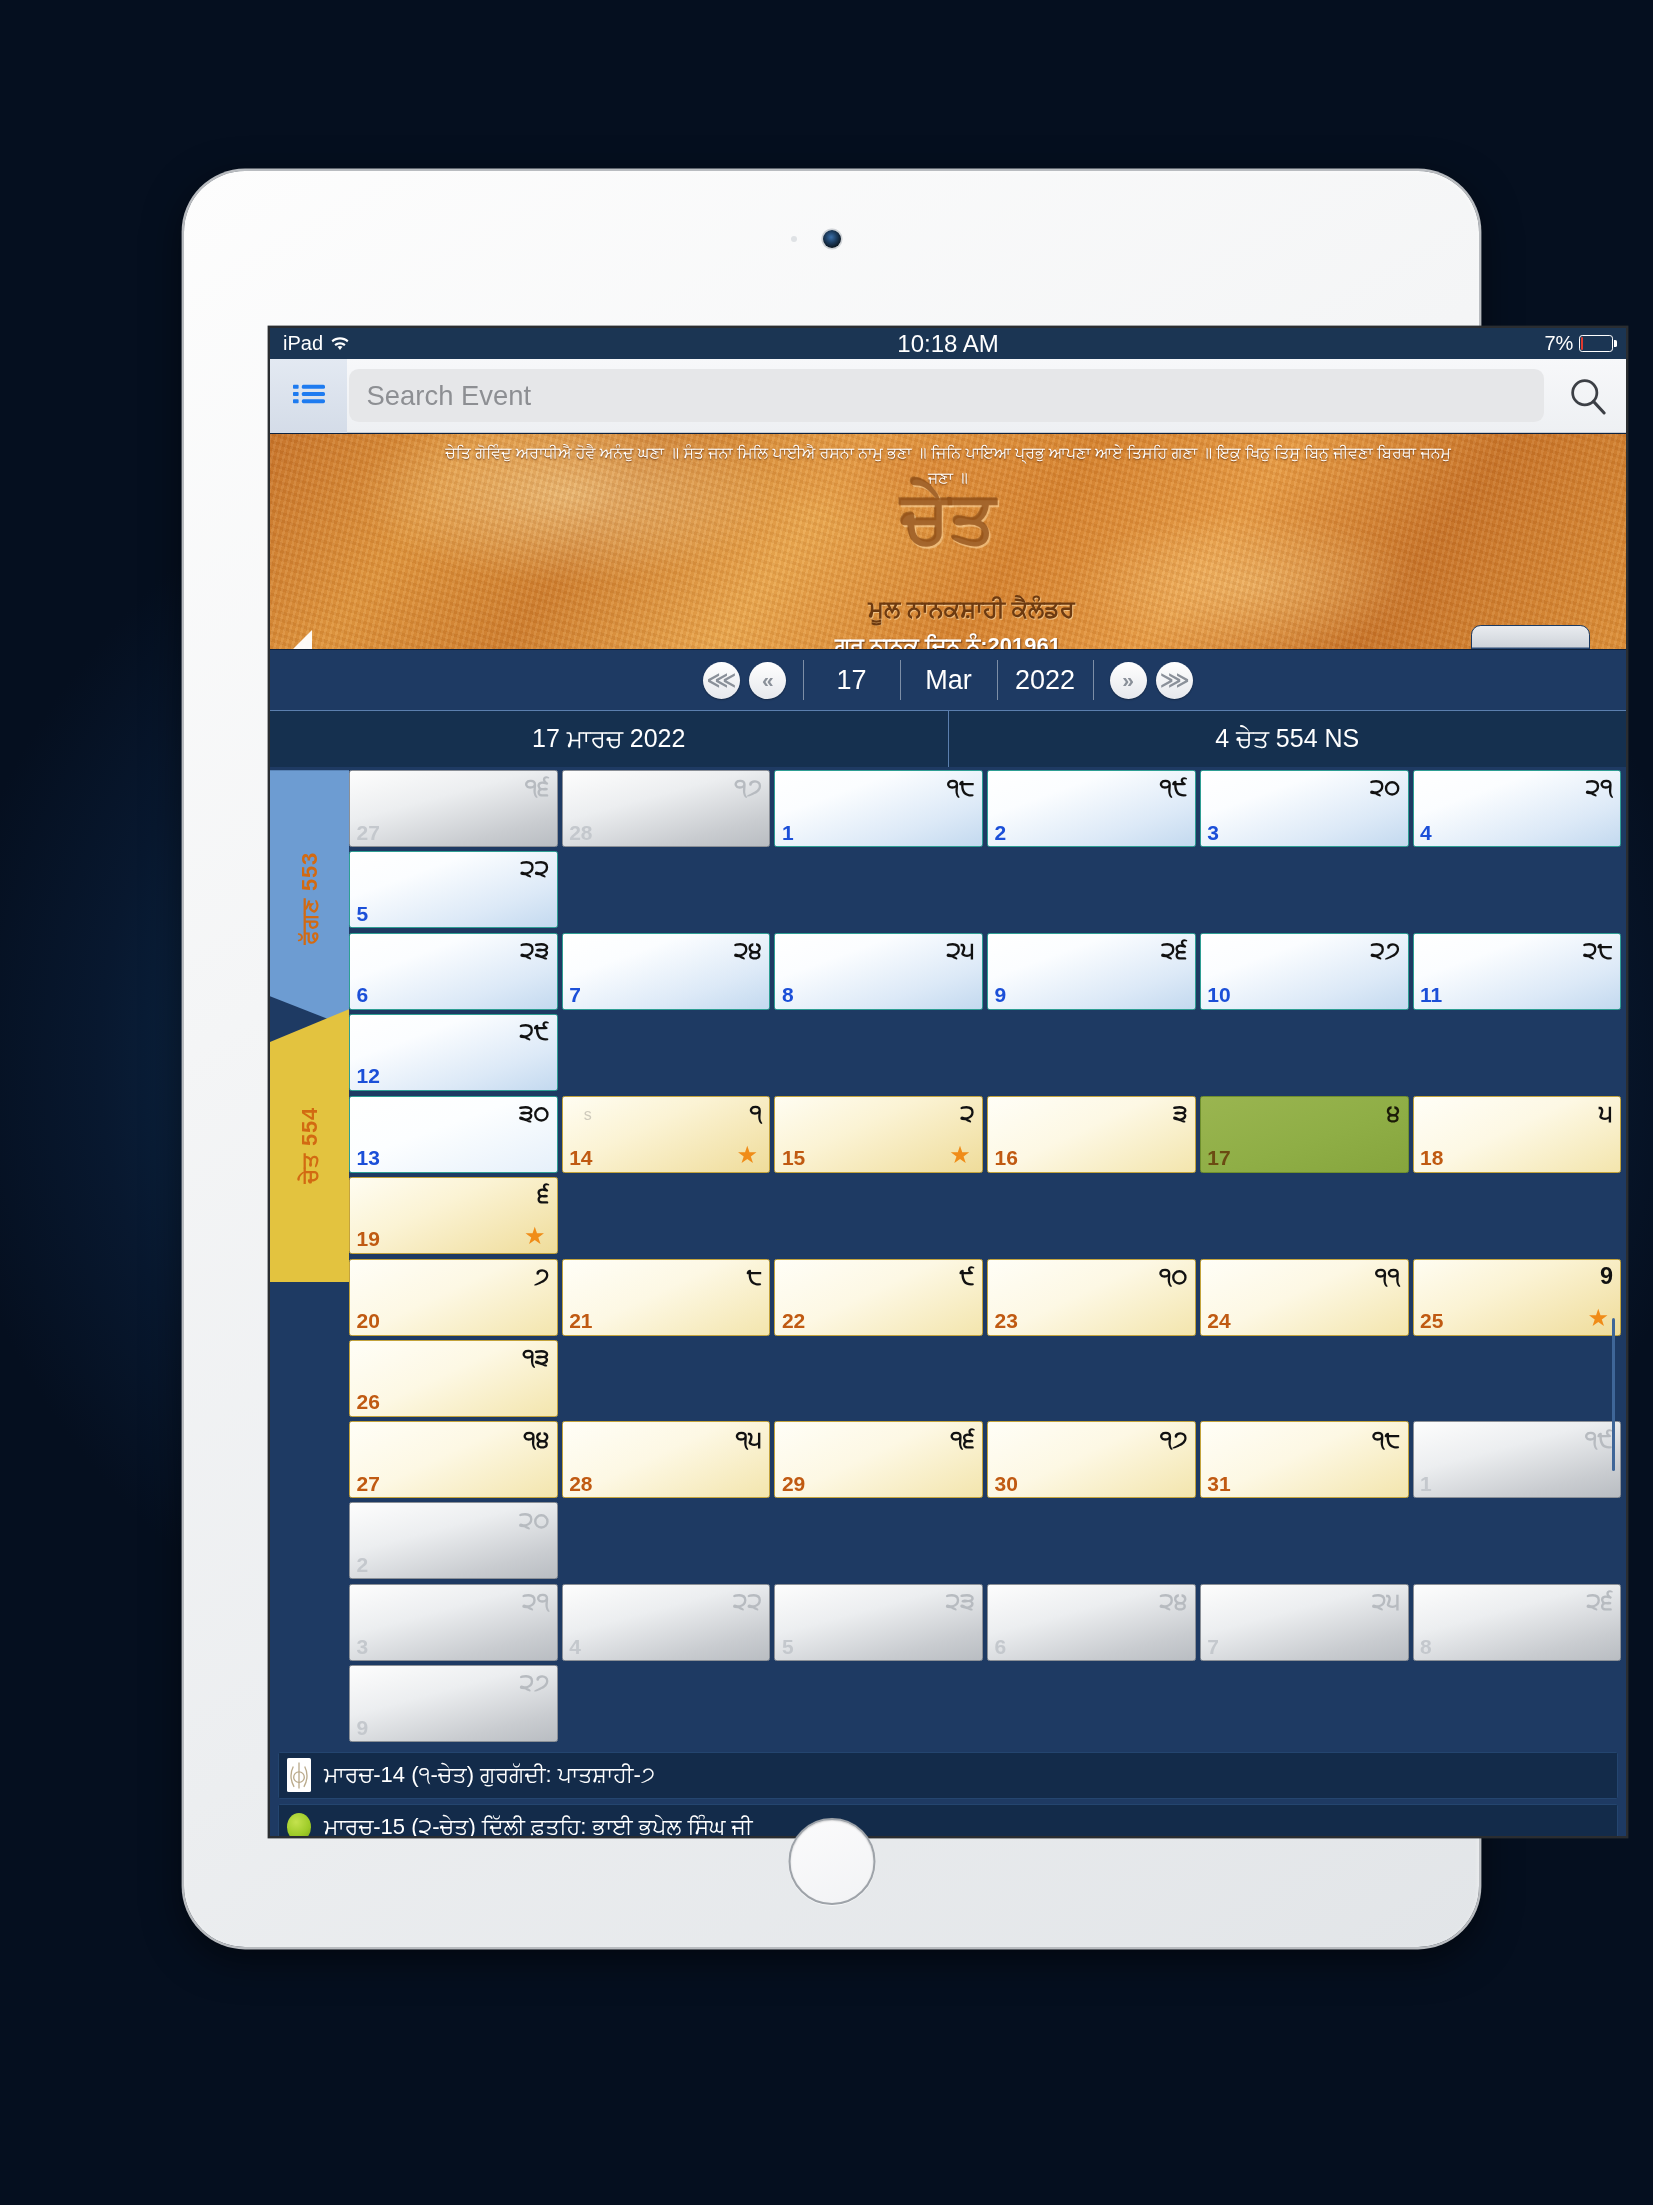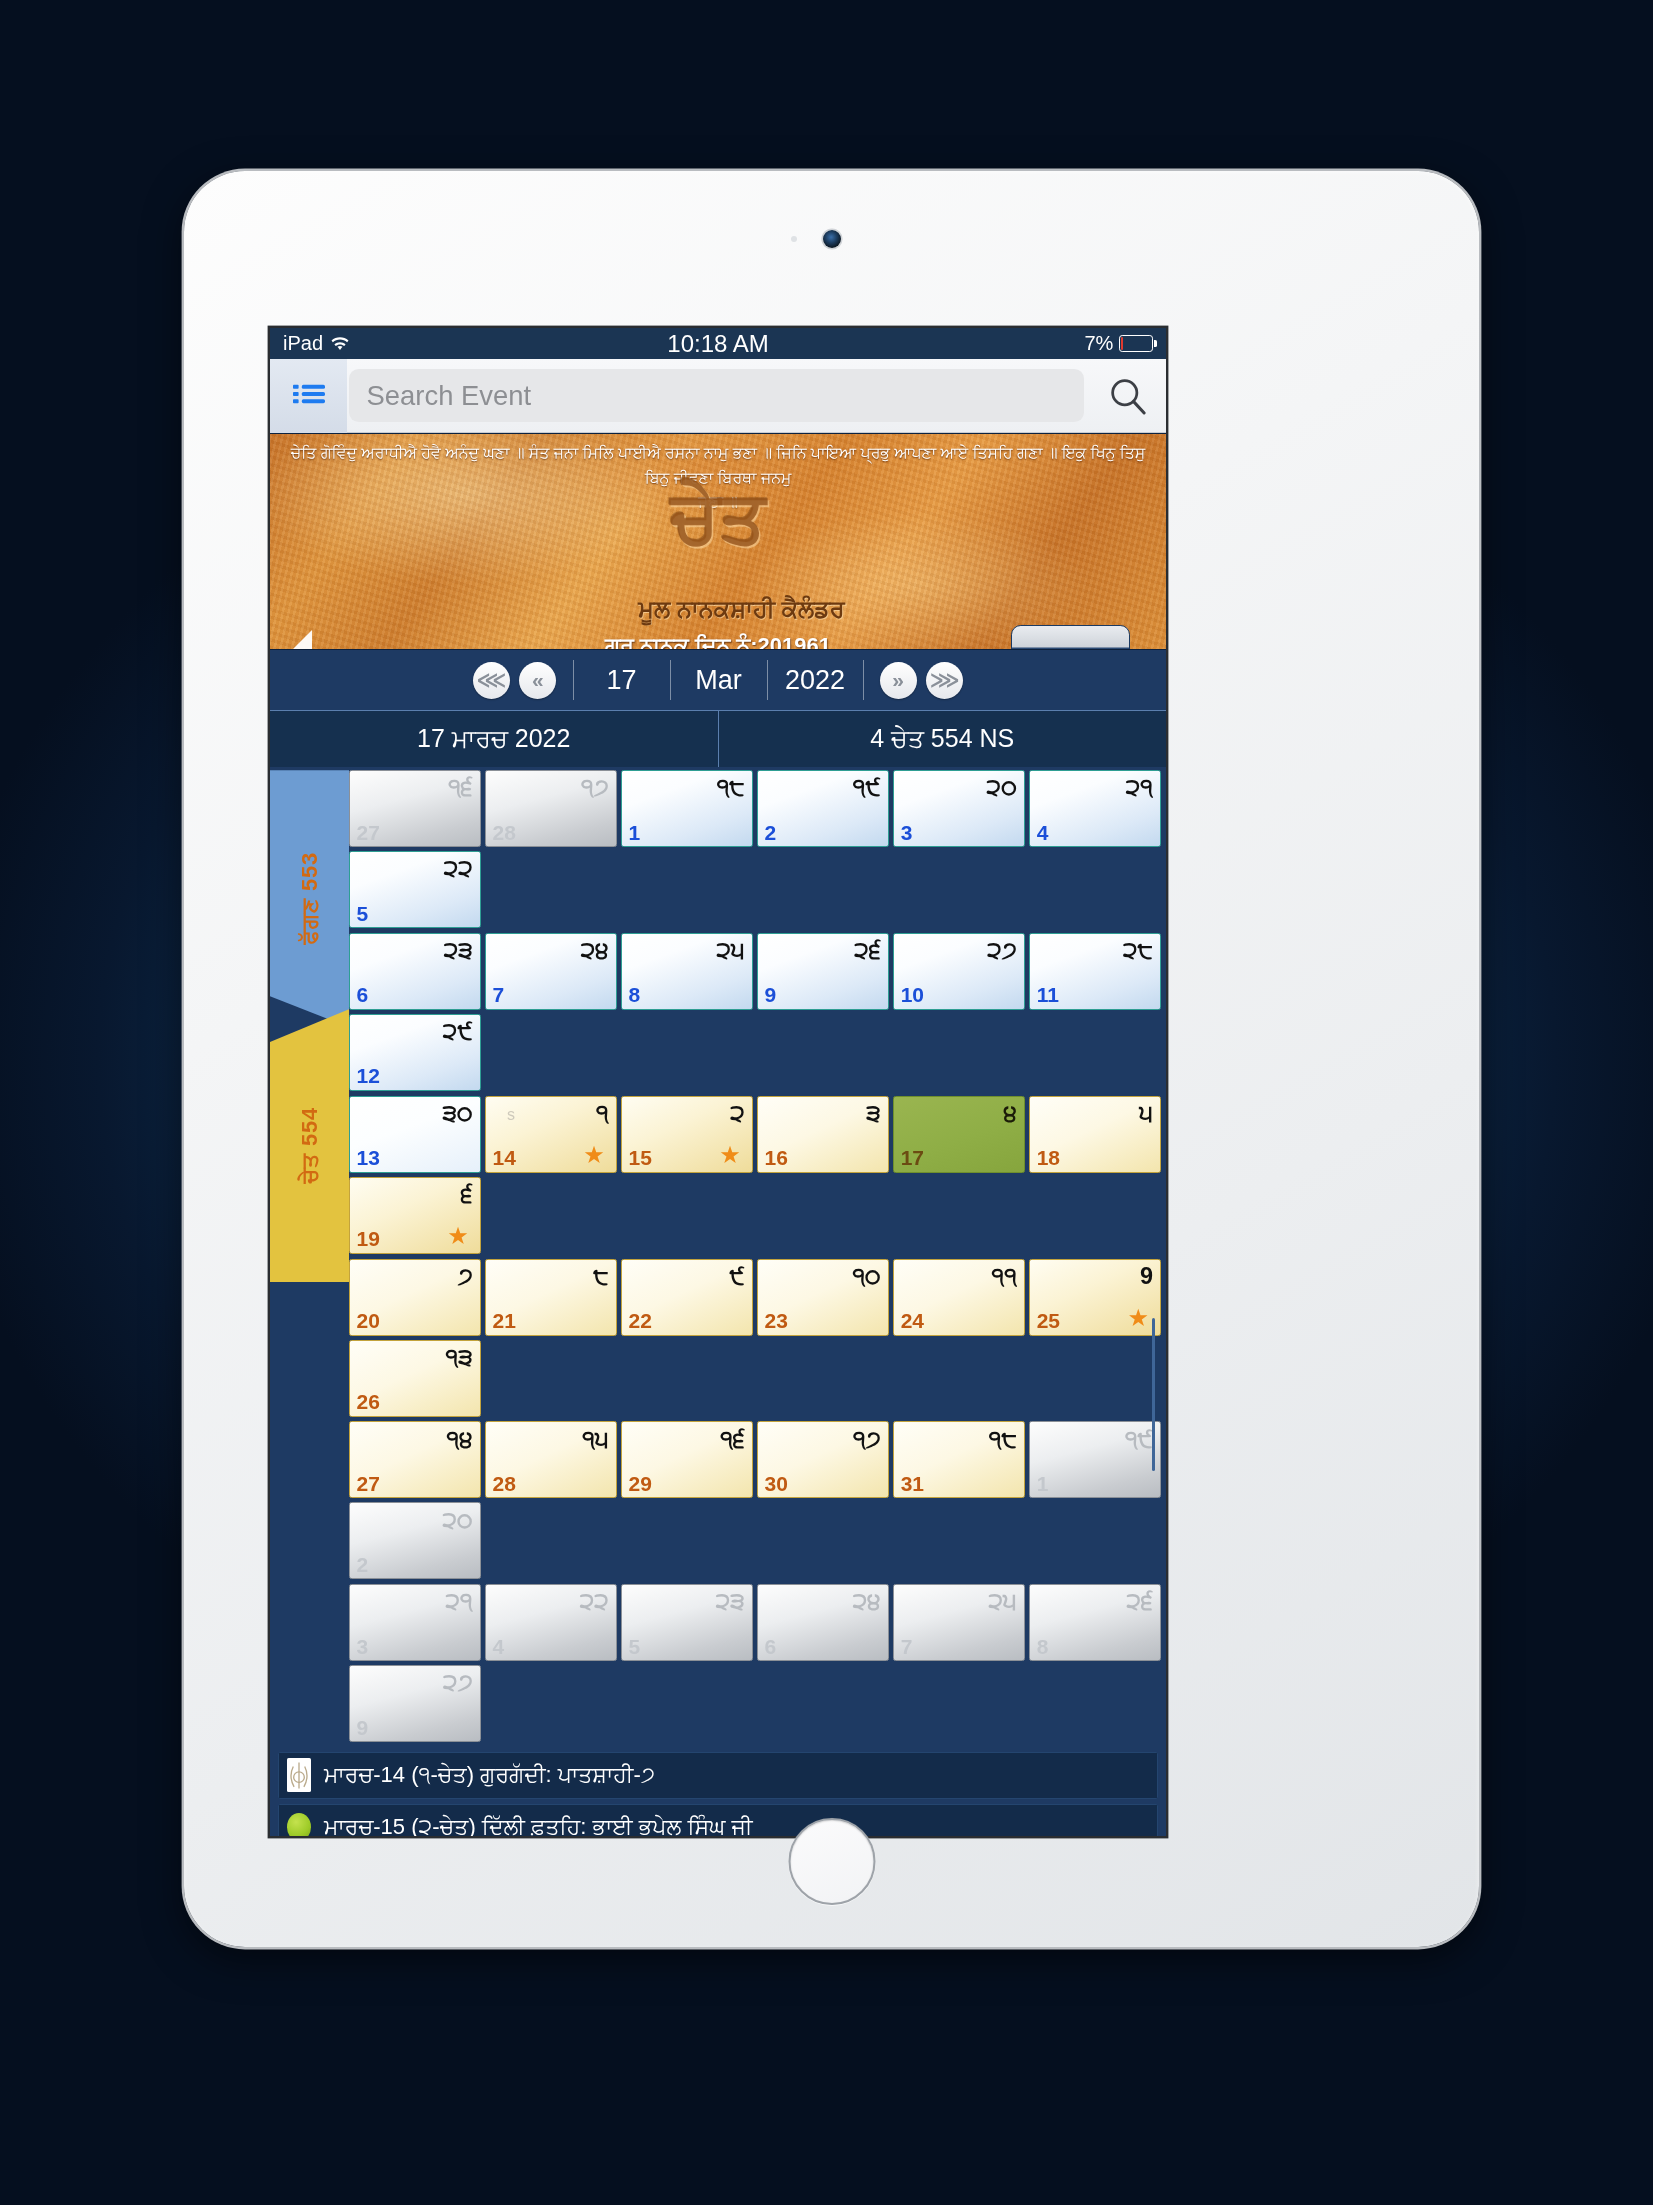--- a/index.html
+++ b/index.html
@@ -40,21 +40,21 @@
     width: 87px; height: 87px; border-radius: 50%;
     background: linear-gradient(160deg, #fbfbfc, #f2f3f5);
     border: 2.4px solid #9ea3a9;
     box-shadow: 0 0.8px 1.6px rgba(0,0,0,.18) inset, 0 0.8px 0.8px rgba(255,255,255,.9);
   }
 
   
   #screen {
     position: absolute;
     left: 86px; top: 157px;
-    width: 896px; height: 1508px;
+    width: 1356px; height: 1508px;
     background: #15304f;
     overflow: hidden;
     box-shadow: 0 0 0 2.4px #2a2d31;
   }
 
   
   #statusbar {
     height: 31px; background: #1b3553; color: #fff;
     display: flex; align-items: center; position: relative;
     font-size: 20px; padding: 0 13px;

